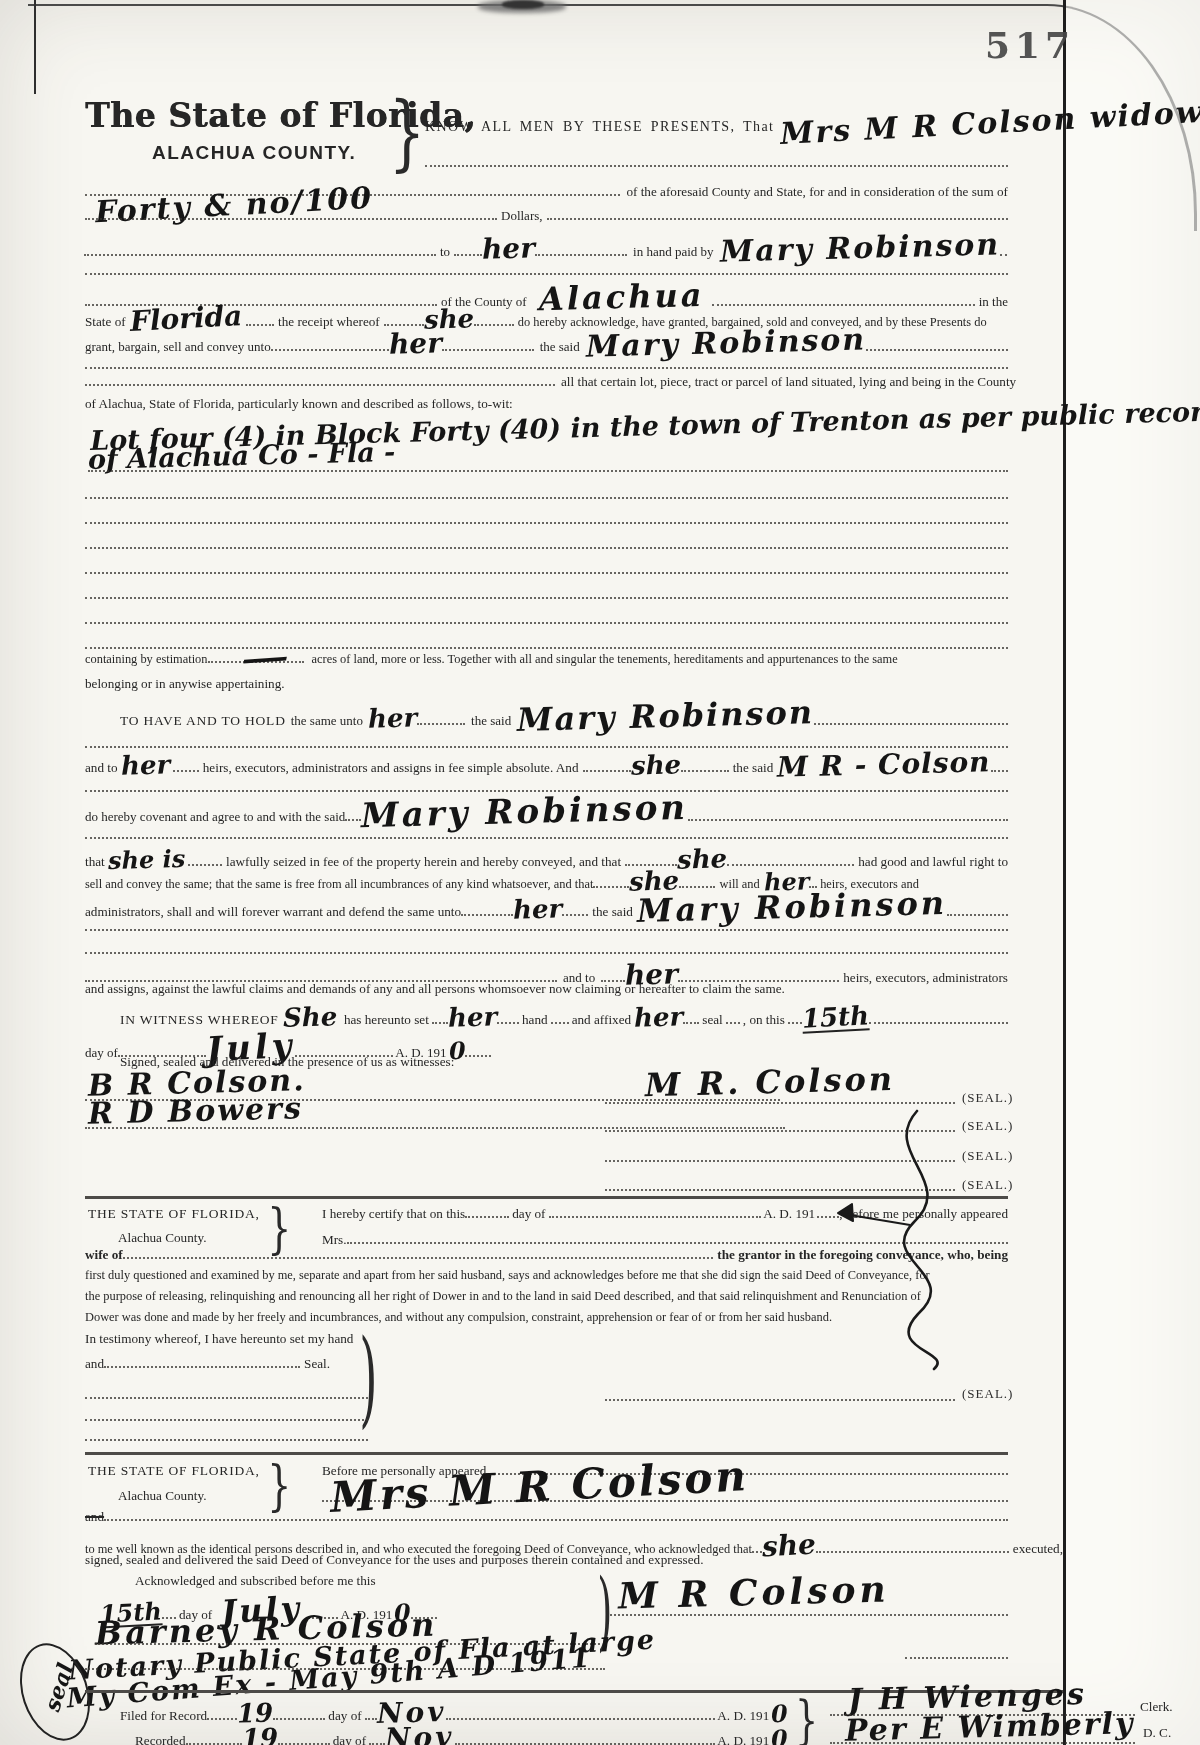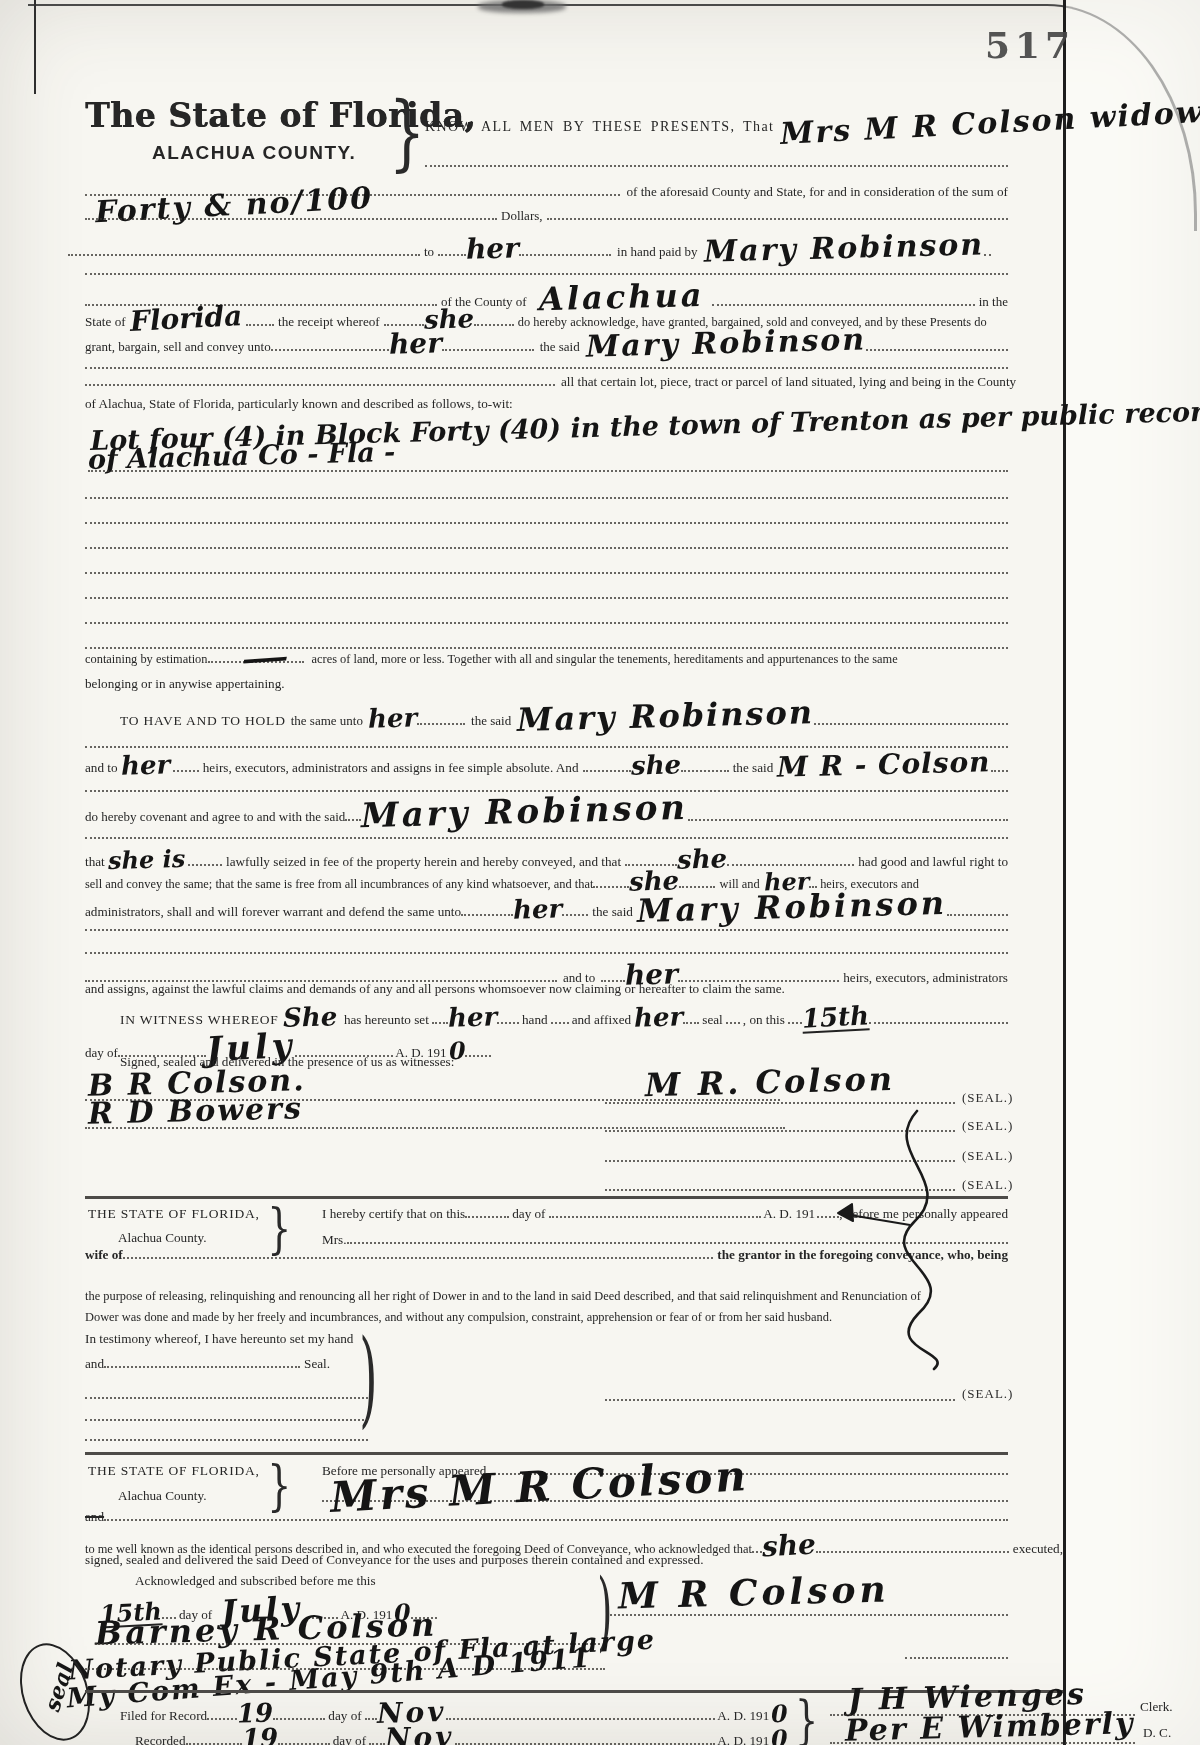--- a/index.html
+++ b/index.html
@@ -60,21 +60,21 @@
   <div class="ln" style="left:85px;top:184px;width:923px;">
     <span class="d"></span>
     <span class="p13" style="margin-left:6px;">of the aforesaid County and State, for and in consideration of the sum of</span>
   </div>
   <span class="hw h30 r2 artifact" style="left:95px;top:190px;letter-spacing:2px;">Forty &amp; no/100</span>
   <div class="ln" style="left:85px;top:208px;width:923px;">
     <span class="d" style="flex:0 0 412px;"></span>
     <span class="p" style="margin:0 4px;">Dollars,</span>
     <span class="d"></span>
   </div>
-  <div class="ln" style="left:68px;top:231px;width:923px;">
+  <div class="ln" style="left:84px;top:231px;width:923px;">
     <span class="d" style="flex:0 0 352px;"></span>
     <span class="p" style="margin:0 4px;">to</span>
     <span class="d" style="flex:0 0 28px;"></span>
     <span class="hw h28 r1">her</span>
     <span class="d" style="flex:0 0 92px;"></span>
     <span class="p" style="margin:0 6px;">in hand paid by</span>
     <span class="hw h30 r1" style="letter-spacing:2px;">Mary Robinson</span>
     <span class="d"></span>
   </div>
   <div class="dr" style="left:85px;top:271px;width:923px;"></div>
@@ -271,20 +271,23 @@
   </div>
   <div class="ln" style="left:322px;top:1232px;width:686px;">
     <span class="p13">Mrs.</span>
     <span class="d"></span>
   </div>
   <div class="ln" style="left:85px;top:1247px;width:923px;font-weight:bold;">
     <span class="p13">wife of</span>
     <span class="d"></span>
     <span class="p13" style="margin-left:4px;">the grantor in the foregoing conveyance, who, being</span>
   </div>
+  <div class="ln" style="left:85px;top:1268px;width:923px;">
+    <span class="p12">first duly questioned and examined by me, separate and apart from her said husband, says and acknowledges before me that she did sign the said Deed of Conveyance, for</span>
+  </div>
   <div class="ln" style="left:85px;top:1289px;width:923px;">
     <span class="p12">the purpose of releasing, relinquishing and renouncing all her right of Dower in and to the land in said Deed described, and that said relinquishment and Renunciation of</span>
   </div>
   <div class="ln" style="left:85px;top:1310px;width:923px;">
     <span class="p12">Dower was done and made by her freely and incumbrances, and without any compulsion, constraint, apprehension or fear of or from her said husband.</span>
   </div>
   <div class="ln" style="left:85px;top:1331px;width:400px;">
     <span class="p13">In testimony whereof, I have hereunto set my hand</span>
   </div>
   <div class="ln" style="left:85px;top:1356px;width:290px;">

